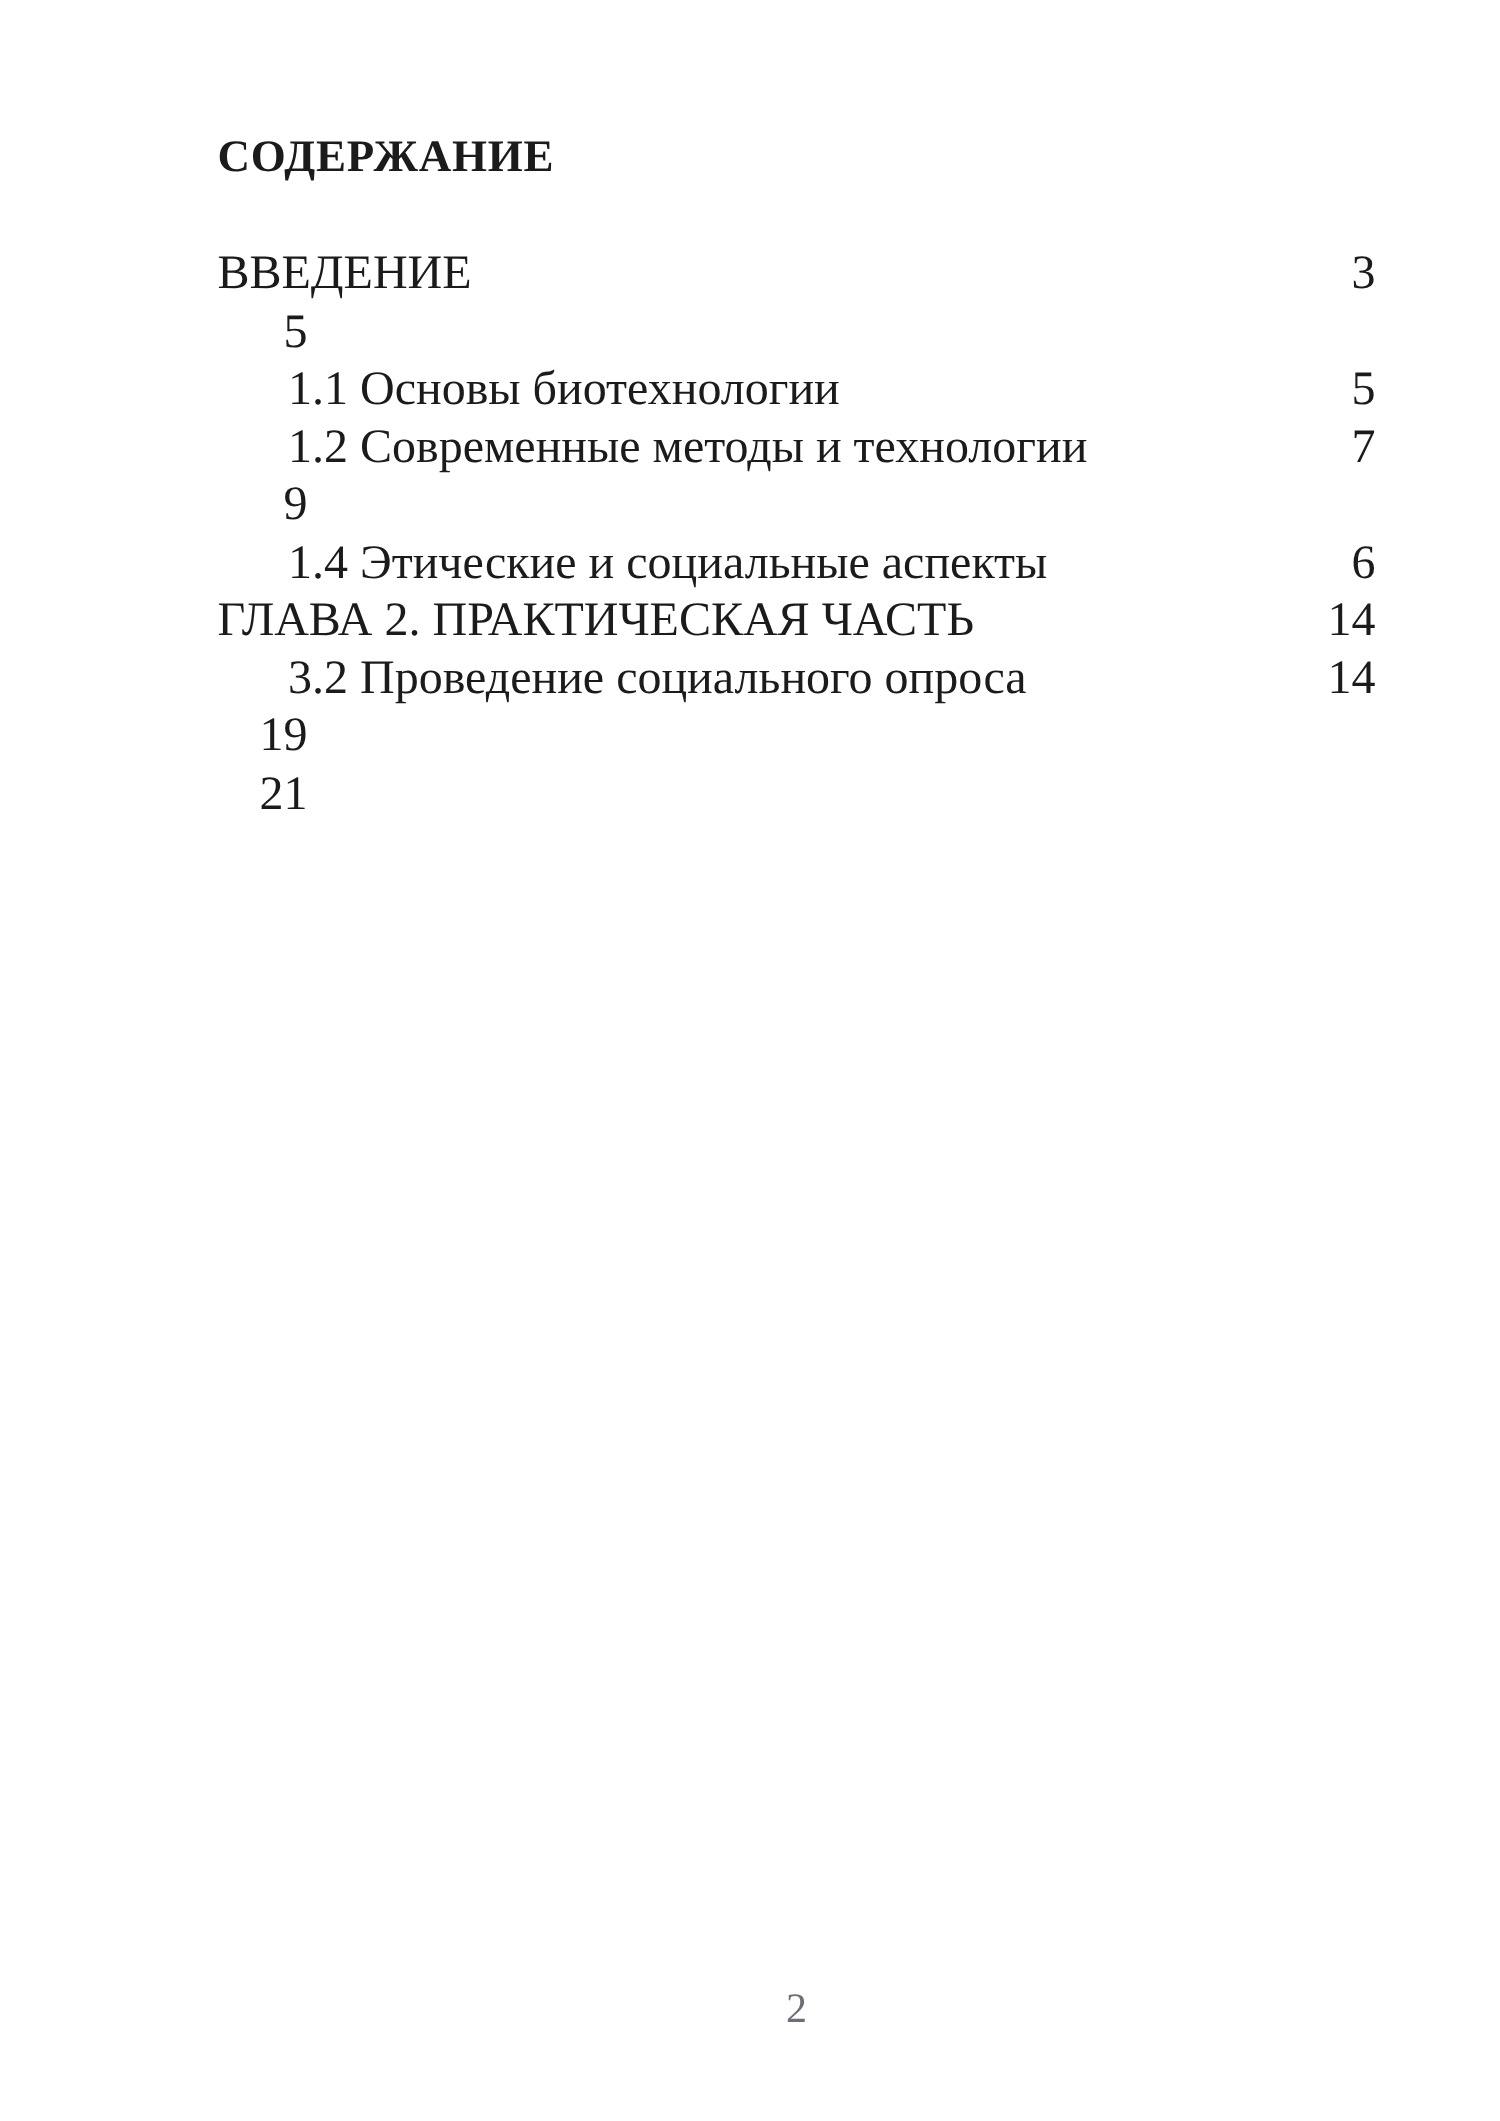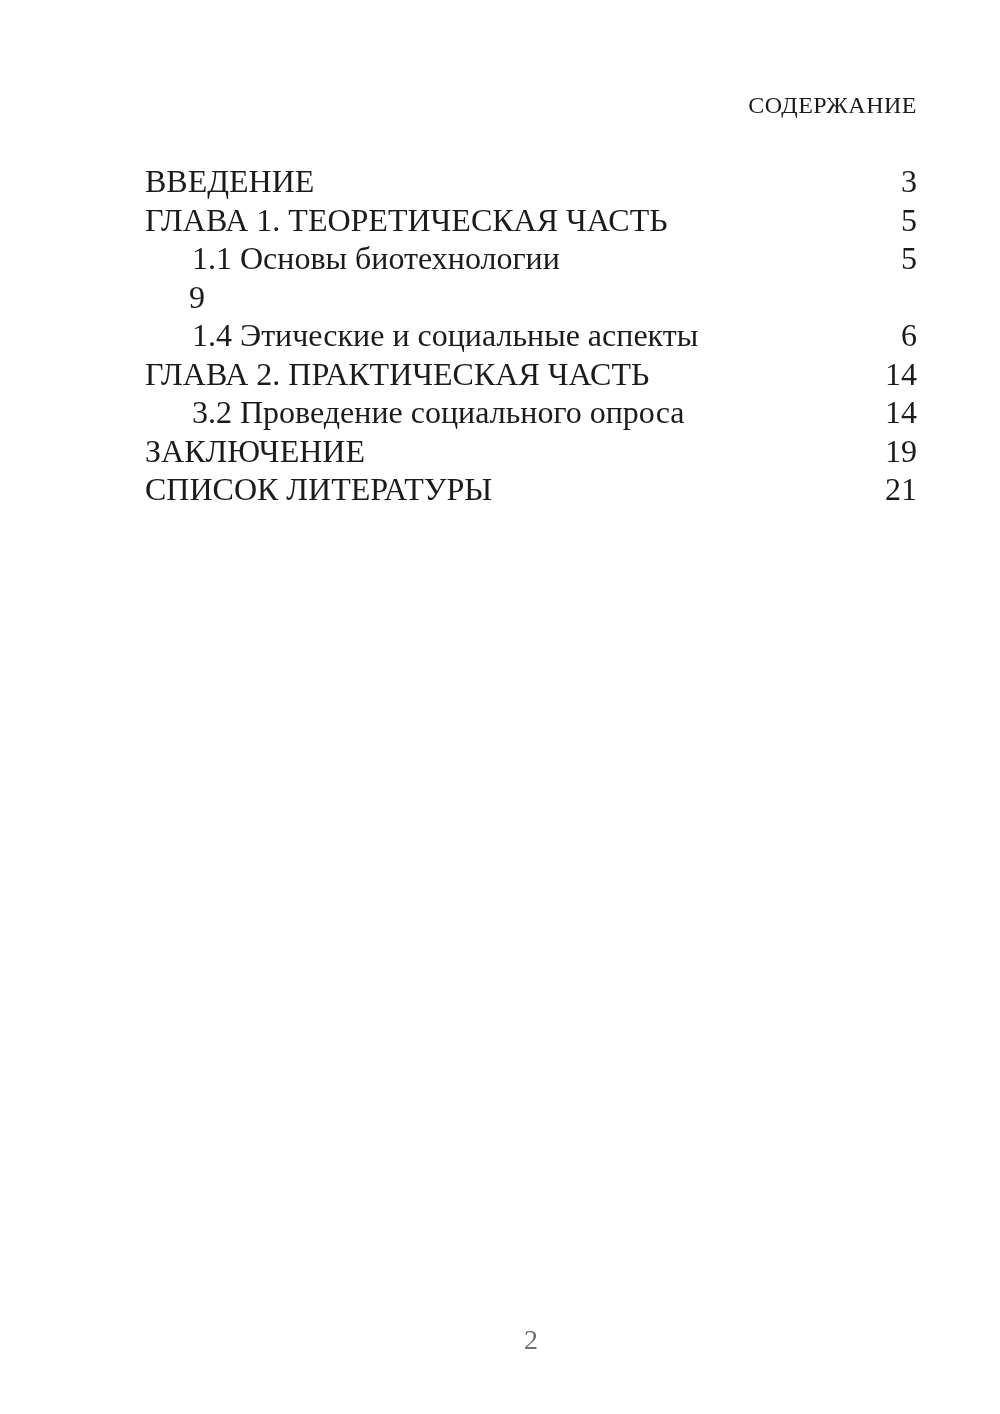--- a/index.html
+++ b/index.html
@@ -20,23 +20,23 @@
     inset: 0;
     background: #ffffff;
   }
   .content-area {
     position: absolute;
     left: 145px;
     right: 83px; 
   }
   .doc-title {
     top: 88px;
-    text-align: right;
-    font-size: 24px;
-    font-weight: normal;
+    text-align: left;
+    font-size: 30px;
+    font-weight: bold;
     letter-spacing: 0.5px;
     line-height: 34px;
   }
   .toc-list {
     top: 162px;
   }
   .toc-row {
     display: flex;
     justify-content: space-between;
     align-items: flex-start;
@@ -69,47 +69,48 @@
 <div class="page">
 
   <div class="content-area doc-title">СОДЕРЖАНИЕ</div>
 
   <div class="content-area toc-list">
       <div class="toc-row level-0">
     <span class="toc-label">ВВЕДЕНИЕ</span>
     <span class="toc-page">3</span>
   </div>
       <div class="toc-row level-0">
-    <span class="toc-label">ГЛАВА 1. ТЕОРЕТИЧЕСКАЯ ЧАСТЬ</span>
     <span class="toc-page">5</span>
   </div>
       <div class="toc-row level-1">
     <span class="toc-label">1.1 Основы биотехнологии</span>
     <span class="toc-page">5</span>
+  </div>
+      <div class="toc-row level-1">
+    <span class="toc-label">1.2 Современные методы и технологии</span>
+    <span class="toc-page">7</span>
   </div>
       <div class="toc-row level-1">
     <span class="toc-page">9</span>
   </div>
       <div class="toc-row level-1">
     <span class="toc-label">1.4 Этические и социальные аспекты</span>
     <span class="toc-page">6</span>
   </div>
       <div class="toc-row level-0">
     <span class="toc-label">ГЛАВА 2. ПРАКТИЧЕСКАЯ ЧАСТЬ</span>
     <span class="toc-page">14</span>
   </div>
       <div class="toc-row level-1">
     <span class="toc-label">3.2 Проведение социального опроса</span>
     <span class="toc-page">14</span>
   </div>
       <div class="toc-row level-0">
-    <span class="toc-label">ЗАКЛЮЧЕНИЕ</span>
     <span class="toc-page">19</span>
   </div>
       <div class="toc-row level-0">
-    <span class="toc-label">СПИСОК ЛИТЕРАТУРЫ</span>
     <span class="toc-page">21</span>
   </div>
     </div>
 
   <div class="content-area footer-folio">2</div>
 
 </div>
 
 </body></html>

